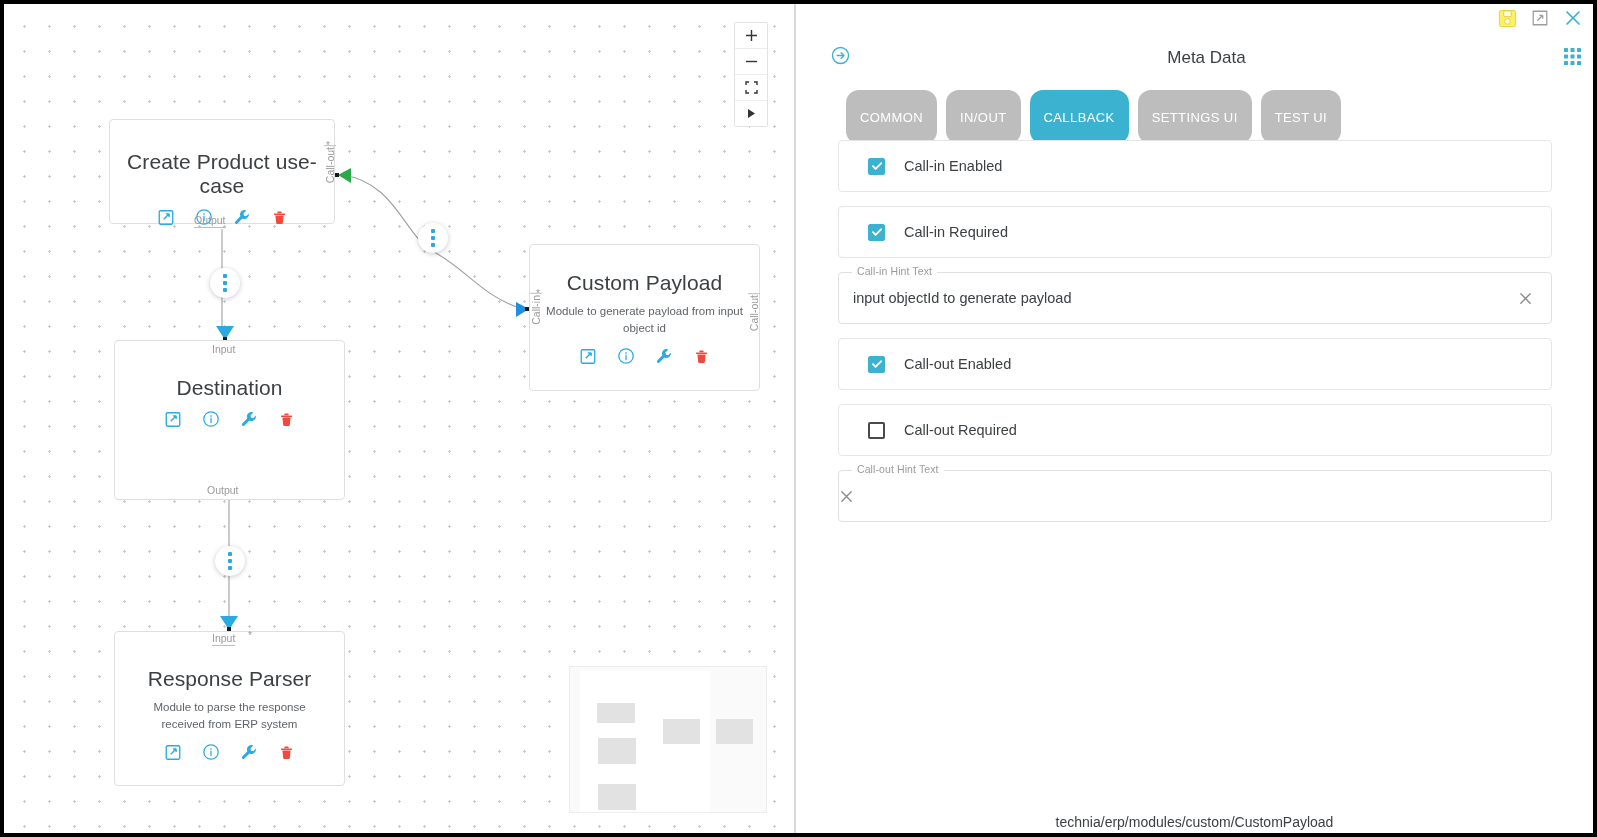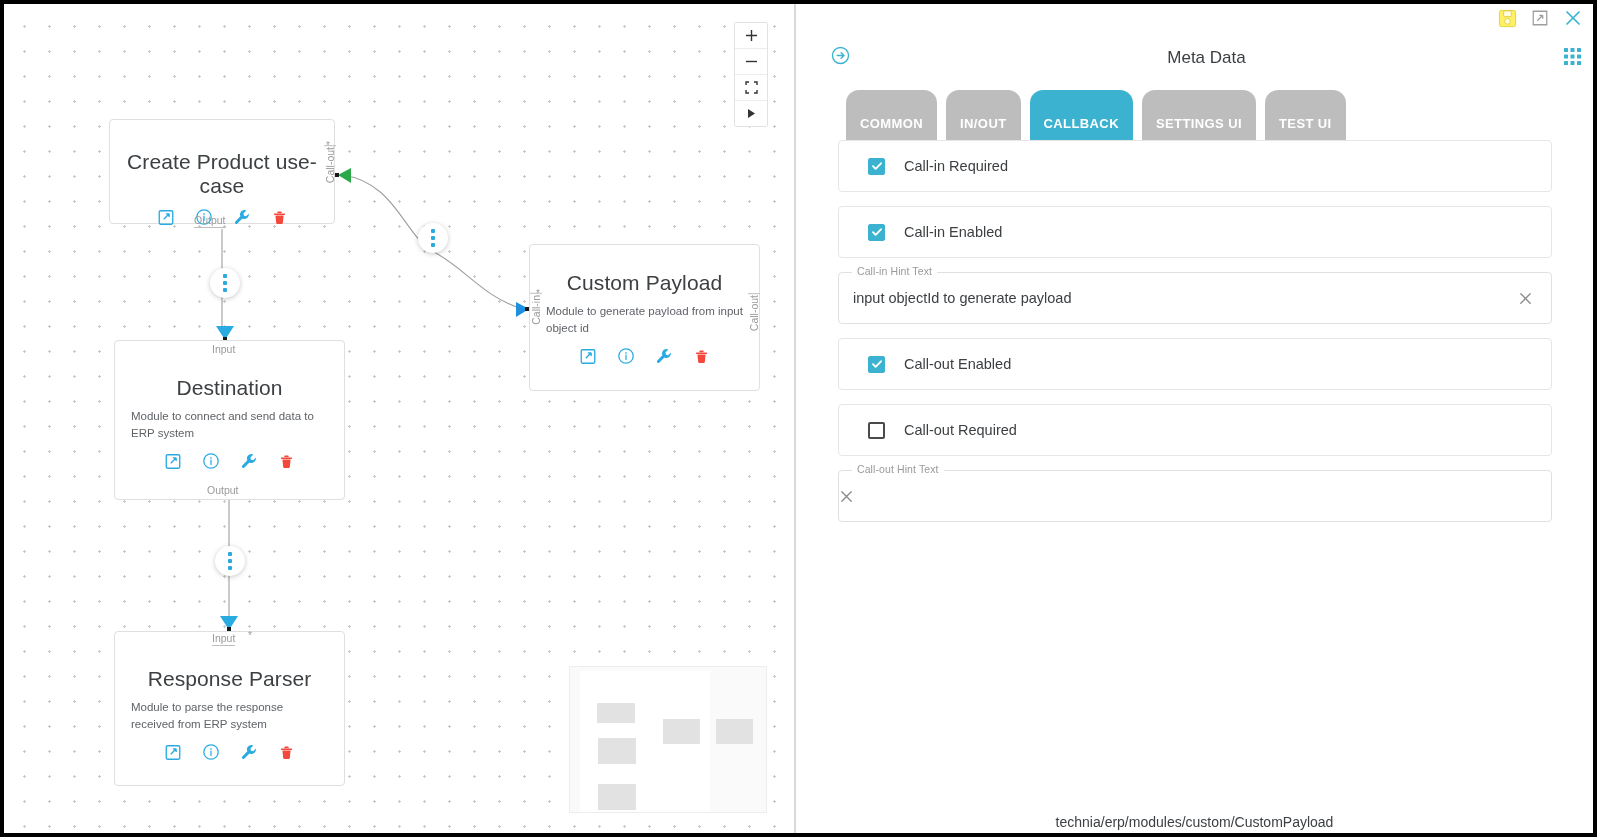--- a/index.html
+++ b/index.html
@@ -46,21 +46,21 @@
   
   .node{
     position:absolute;background:#fff;border:1px solid #dfdfdf;border-radius:4px;
     box-sizing:border-box;
   }
   .node-title{
     text-align:center;color:#3c4043;font-size:21px;font-weight:400;
     letter-spacing:.1px;
   }
   .node-desc{
-    color:#5f6368;font-size:11.5px;line-height:17px;
+    text-align:center;color:#5f6368;font-size:11.5px;line-height:17px;
     padding:0 16px;margin-top:8px;
   }
   .node-icons{
     display:flex;justify-content:center;gap:20px;margin-top:10px;align-items:center;
   }
   .node-icons span{cursor:pointer;display:inline-flex;}
   .port-label{
     position:absolute;color:#9a9a9a;font-size:10.5px;
     border-bottom:1px solid #bdbdbd;padding-bottom:1px;white-space:nowrap;
   }
@@ -98,24 +98,23 @@
   .panel-head .collapse{position:absolute;left:34px;top:5px;cursor:pointer;}
   .panel-title{
     width:100%;text-align:center;color:#3c4043;font-size:17px;font-weight:400;
   }
   .panel-head .grid-ic{position:absolute;right:24px;top:8px;cursor:pointer;}
 
   .tabs{
     position:absolute;left:842px;top:86px;display:flex;gap:9px;
   }
   .tab{
-    height:42px;padding:12px 14px;border-radius:13px;background:#bdbdbd;color:#fff;
+    height:42px;padding:6px 14px;border-radius:13px;background:#bdbdbd;color:#fff;
     font-size:13px;letter-spacing:.4px;display:flex;align-items:center;cursor:pointer;
     white-space:nowrap;
-    font-weight:bold;
   }
   .tab.active{background:#3bb3d0;}
 
   .fields{position:absolute;left:42px;top:136px;width:714px;}
 
   .check-card{
     height:52px;border:1px solid #e6e6e6;border-radius:4px;background:#fff;
     display:flex;align-items:center;padding-left:29px;margin-bottom:14px;
     box-sizing:border-box;
   }
@@ -277,21 +276,20 @@
         <span>Call-in</span>
       </div>
       <span style="position:absolute;left:6px;top:43px;color:#9a9a9a;font-size:10px;">*</span>
       <div class="port-label port-v" style="right:-1px;top:48px;">
         <span>Call-out</span>
       </div>
     </div>
 
     <div class="node" style="left:110px;top:336px;width:231px;height:160px;">
       <div class="node-title" style="margin-top:35px;">Destination</div>
-      <div class="node-desc">Module to connect and send data to ERP system</div>
       <div class="node-icons">
         <span>
           <svg width="18" height="18" viewBox="0 0 20 20" fill="none" stroke="#29abe2" stroke-width="1.5">
             <rect x="2.5" y="3" width="15" height="15" rx="1.5"></rect>
               <path d="M13.5 6.5l-6 6M13.5 6.5h-3.6M13.5 6.5v3.6"></path>
           </svg>
         </span>
         <span>
           <svg width="18" height="18" viewBox="0 0 20 20" fill="none" stroke="#29abe2" stroke-width="1.4">
             <circle cx="10" cy="10" r="8"></circle>
@@ -420,30 +418,30 @@
     </div>
 
     <div class="fields">
 
       <div class="check-card">
         <span class="cbox on">
           <svg width="12" height="12" viewBox="0 0 12 12" fill="none" stroke="#fff" stroke-width="1.9" stroke-linecap="round" stroke-linejoin="round">
               <path d="M2 6.2l2.6 2.6L10 3.3"></path>
             </svg>
         </span>
-        <span class="check-label">Call-in Required</span>
+        <span class="check-label">Call-in Enabled</span>
       </div>
 
       <div class="check-card">
         <span class="cbox on">
           <svg width="12" height="12" viewBox="0 0 12 12" fill="none" stroke="#fff" stroke-width="1.9" stroke-linecap="round" stroke-linejoin="round">
               <path d="M2 6.2l2.6 2.6L10 3.3"></path>
             </svg>
         </span>
-        <span class="check-label">Call-in Enabled</span>
+        <span class="check-label">Call-in Required</span>
       </div>
 
       <div class="text-field">
         <span class="tf-legend">Call-in Hint Text</span>
         <input class="tf-value" type="text" value="input objectId to generate payload" style="">
         <span class="tf-clear">
           <svg width="15" height="15" viewBox="0 0 16 16" stroke="#8a8a8a" stroke-width="1.4" stroke-linecap="round">
               <path d="M3 3l10 10M13 3L3 13"></path>
             </svg>
         </span>

